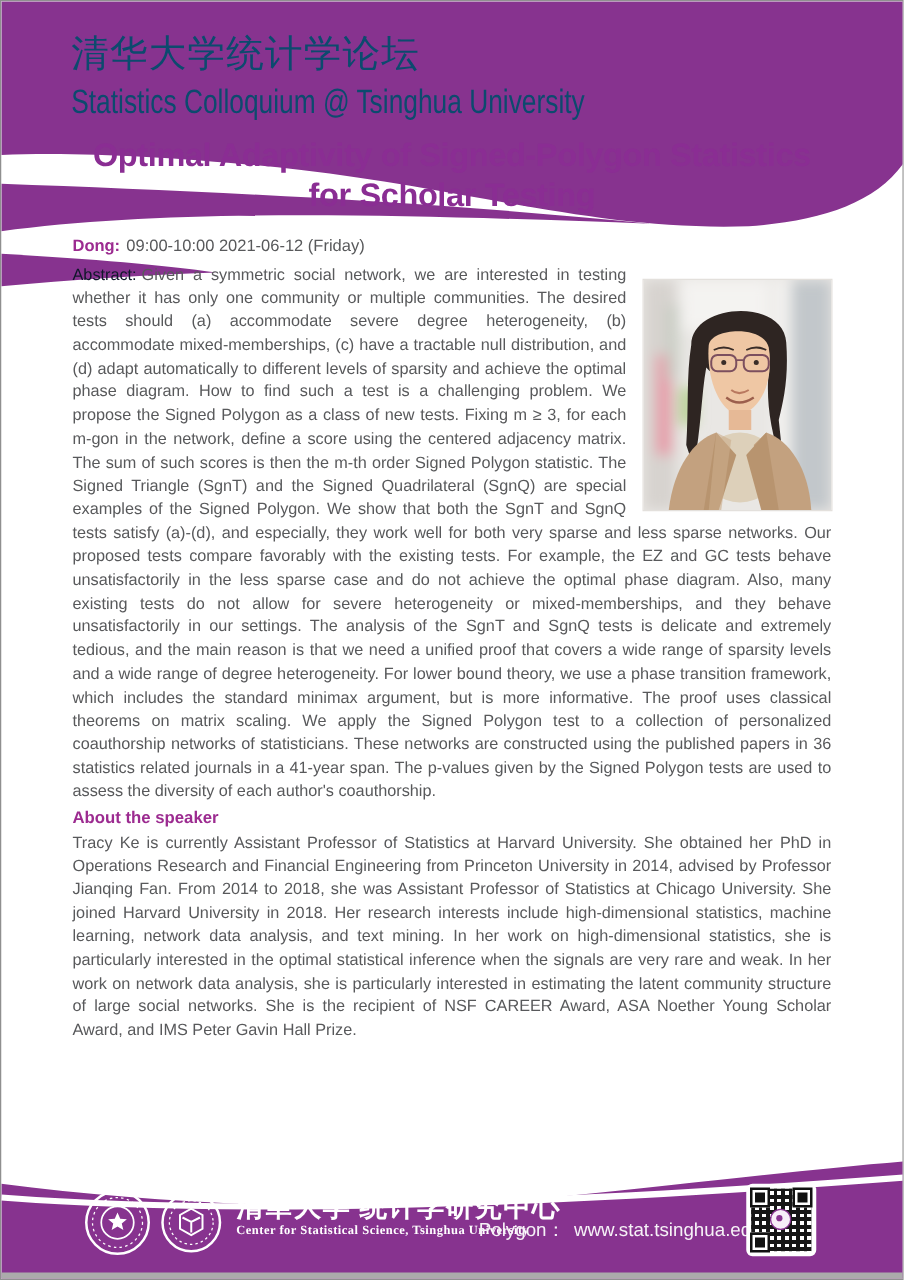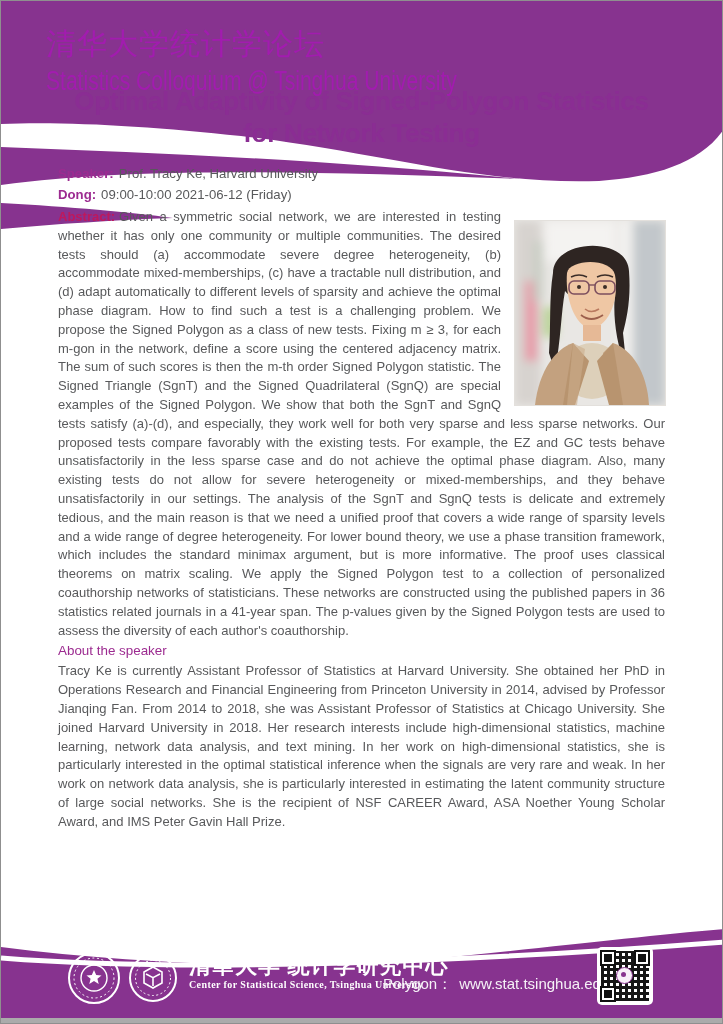--- a/index.html
+++ b/index.html
@@ -3,43 +3,43 @@
 <meta charset="utf-8">
 <style>
   html,body{margin:0;padding:0;background:#ffffff;}
   .poster{
     position:relative;width:721px;height:1022px;overflow:hidden;background:#fff;
     border:1px solid #8f8f8f;
     font-family:"Liberation Sans", sans-serif;
   }
   
   .header-wave{position:absolute;top:0;left:0;width:723px;height:240px;z-index:1;}
-  .header-text{position:absolute;top:24px;left:45px;z-index:2;color:#a21caf;}
+  .header-text{position:absolute;top:24px;left:56px;z-index:2;color:#0c4a6e;}
   .header-zh{font-size:30px;line-height:38px;font-weight:400;letter-spacing:1px;}
   .header-en{font-size:27px;line-height:36px;font-weight:400;transform:scaleX(.78);transform-origin:left top;white-space:nowrap;}
   
-  .content{position:relative;z-index:2;padding:84px 57px 0 57px;}
+  .content{position:relative;z-index:2;padding:107px 57px 0 57px;}
   .talk-title{
     text-align:center;color:#8a2d93;font-weight:700;font-size:26px;line-height:32px;
     letter-spacing:-.3px;margin:0 0 15px 0;
   }
   .info{margin:0 0 3px 0;}
   .info-row{font-size:13.2px;line-height:20.5px;color:#58595b;}
   .info-label{color:#9c2b90;font-weight:700;margin-right:5px;}
   .info-row.loc .info-value{font-weight:700;}
   .body-text{
     color:#58595b;font-size:13px;line-height:18.8px;text-align:justify;margin:0;
   }
-  .abstract-label{color:#be185d;font-weight:700;margin-right:4px;}
+  .abstract-label{color:#0f172a;font-weight:400;margin-right:4px;}
   .photo-float{
     float:right;width:150px;height:184px;margin:13px 0 6px 14px;
     outline:1px solid #e3e0dc;
   }
   .about-heading{
-    color:#9c2b90;font-weight:400;font-size:13.4px;line-height:20px;margin:1px 0 1px 0;
+    color:#9c2b90;font-weight:700;font-size:13.4px;line-height:20px;margin:1px 0 1px 0;
   }
   
   .footer{position:absolute;left:0;bottom:0;width:662px;height:96px;z-index:3;}
   .footer svg.footer-wave{position:absolute;left:0;top:0;width:723px;height:96px;}
   .footer-items{position:absolute;inset:0;color:#fff;}
   .seal{position:absolute;top:24px;}
   .seal.s1{left:66px;}
   .seal.s2{left:127px;top:26px;}
   .center-name{position:absolute;left:188px;top:26px;}
   .center-zh{font-size:22px;line-height:26px;font-weight:700;letter-spacing:1px;font-family:"Liberation Serif", serif;}
@@ -78,26 +78,23 @@
   </svg>
 
   <div class="header-text">
     <div class="header-zh">清华大学统计学论坛</div>
     <div class="header-en">Statistics Colloquium @ Tsinghua University</div>
   </div>
 
   <div class="content">
 
     <h1 class="talk-title"><span>Optimal Adaptivity of Signed-Polygon Statistics</span><br>
-      <span>for Network Testing</span></h1>
+      <span>for Scholar Testing</span></h1>
 
     <div class="info">
-      <div class="info-row">
-        <span class="info-label">Speaker:</span><span class="info-value">Prof. Tracy Ke, Harvard University</span>
-      </div>
       <div class="info-row">
         <span class="info-label">Dong:</span><span class="info-value">09:00-10:00 2021-06-12 (Friday)</span>
       </div>
     </div>
 
     <p class="body-text">
       
       <svg class="photo-float" viewBox="0 0 150 184" aria-hidden="true">
         <defs>
             <filter id="pb" x="-20%" y="-20%" width="140%" height="140%">

